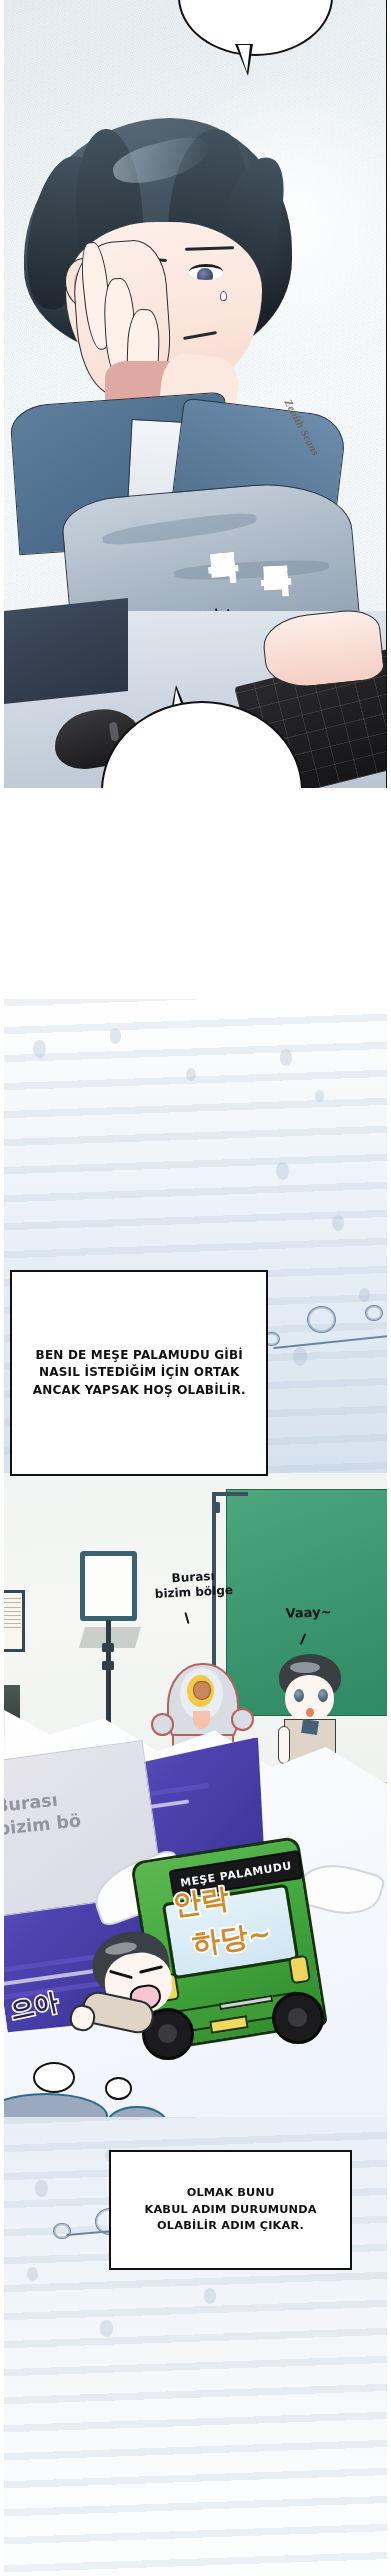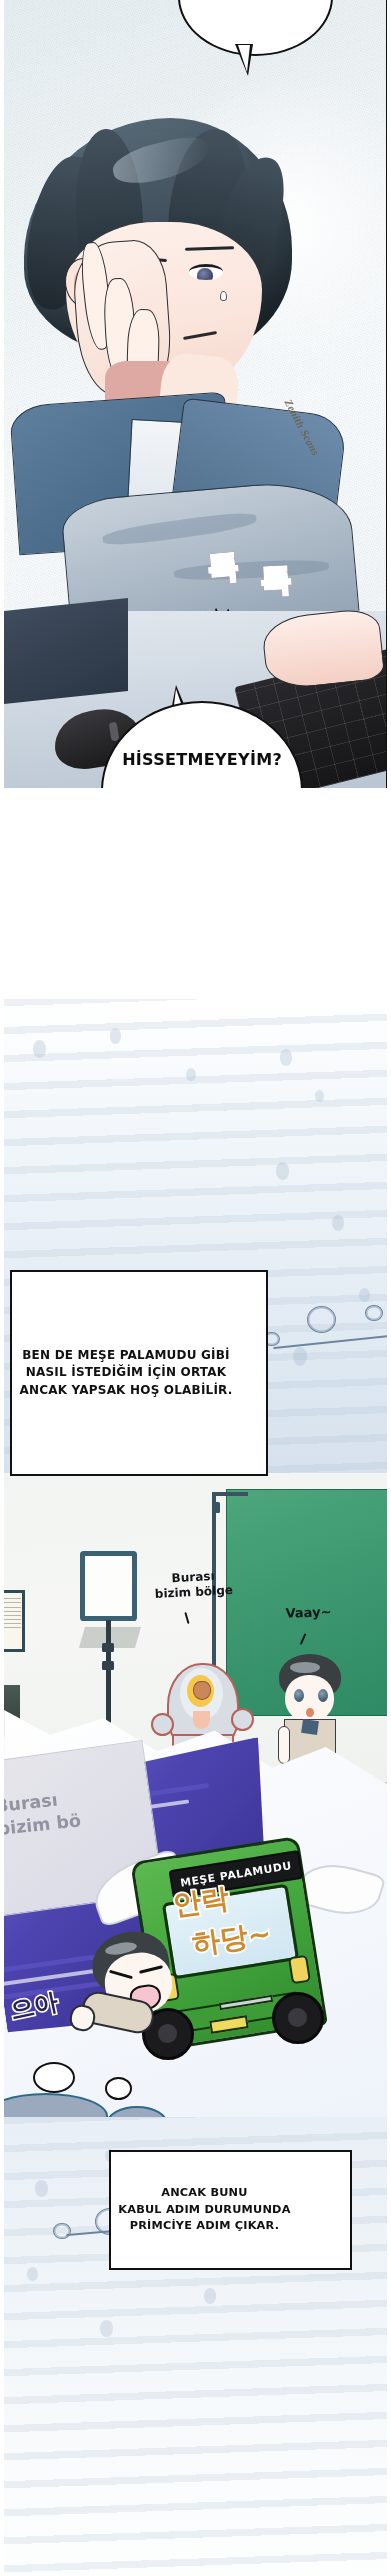--- a/index.html
+++ b/index.html
@@ -305,21 +305,21 @@
   }
   .scribble-ball{
     position:absolute; border:1.5px solid #6d84a0; border-radius:50%;
     background: transparent;
     box-shadow: inset 0 0 0 1.5px rgba(109,132,160,.45);
   }
 
   .narr-box{
     position:absolute;
     background:#ffffff; border:2.1px solid #111;
-    display:flex; align-items:center; justify-content:flex-start;
+    display:flex; align-items:center; justify-content:center;
     z-index:8;
   }
   .narr-text{
     text-align:center;
     font-family:"DejaVu Sans", sans-serif;
     font-weight:700; font-size:11.3px; line-height:1.45;
     color:#111; letter-spacing:0.2px;
     padding: 0 7.2px;
   }
   .narr1{ left:6.2px; top:271px; width:258px; height:206px; }
@@ -728,21 +728,20 @@
     <div class="mouse-wheel"></div>
     <div class="kb-redline"></div>
     <div class="keyboard">
       <div class="kb-keys"></div>
     </div>
     <div class="typing-hand"></div>
 
     <div class="bubble1-tail"></div>
     <div class="bubble1">
       <div class="bubble1-text">
-        <div>HİSSETMEYEYİM?</div>
       </div>
     </div>
   </div>
 
   <div class="gap-white"></div>
 
   <div class="panel2">
     <div class="stripes"></div>
     <div class="bokeh" style="left:29px;top:41px;width:13.4px;height:17.5px;"></div>
     <div class="bokeh" style="left:106px;top:29px;width:11.3px;height:15.5px;"></div>
@@ -878,22 +877,22 @@
     <div class="bokeh" style="left:200px;top:171px;width:12.4px;height:15.5px;"></div>
     <div class="bokeh" style="left:261px;top:73px;width:11.3px;height:14.4px;"></div>
     <div class="bokeh" style="left:317px;top:37px;width:10.3px;height:13.4px;"></div>
 
     <div class="scribble-line" style="left:62px;top:112px;width:118px;transform:rotate(-5deg);"></div>
     <div class="scribble-ball" style="left:49px;top:106px;width:17.5px;height:15.5px;"></div>
     <div class="scribble-ball" style="left:91px;top:91px;width:30px;height:27px;"></div>
 
     <div class="narr-box narr2">
       <div class="narr-text">
-        <div>ANCAK BUNU</div>
+        <div>OLMAK BUNU</div>
         <div>KABUL ADIM DURUMUNDA</div>
-        <div>PRİMCİYE ADIM ÇIKAR.</div>
+        <div>OLABİLİR ADIM ÇIKAR.</div>
       </div>
     </div>
   </div>
 
   <div class="frame-right"></div>
 </div>
 
 
 </body></html>

